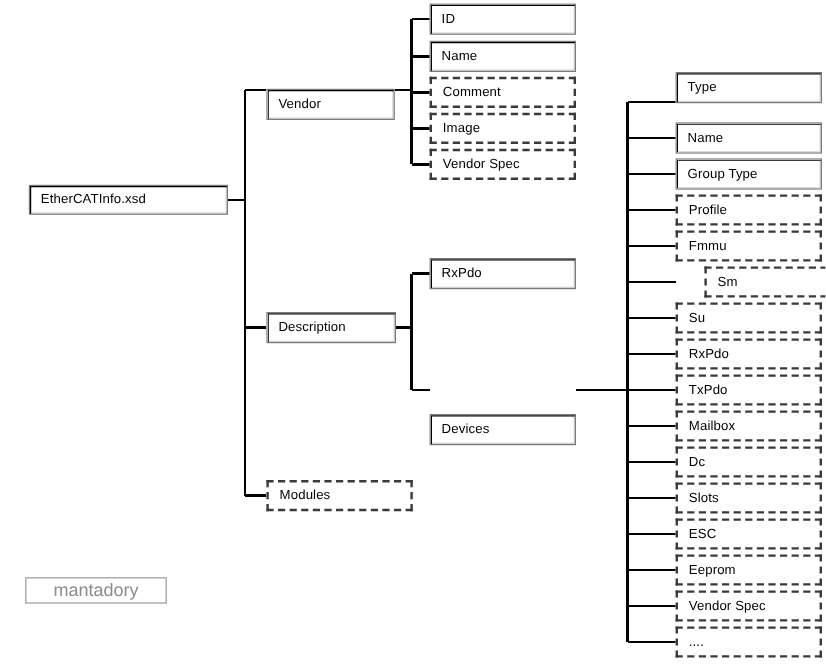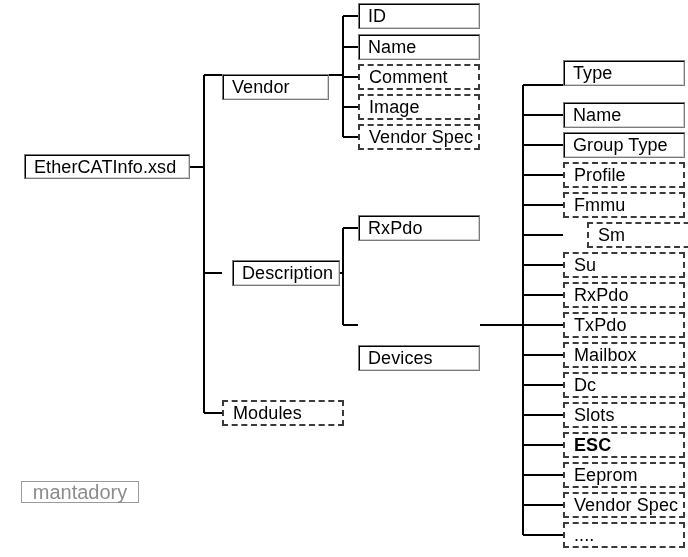--- a/index.html
+++ b/index.html
@@ -24,41 +24,41 @@
     width: 688px;
     height: 557px;
     pointer-events: none;
   }
   .node {
     position: absolute;
     box-sizing: border-box;
     background: #ffffff;
     display: flex;
     align-items: center;
-    font-size: 18px;
+    font-size: 11px;
     line-height: 1;
     color: #000000;
     padding-left: 9px;
     letter-spacing: 0.1px;
   }
   .node.mandatory {
     border: 1px solid #7a7a7a;
     box-shadow: inset 1px 1px 0 0 #000000, inset -1px -1px 0 0 #d0d0d0;
   }
   .node.optional {
     border: 2px dashed #3a3a3a;
   }
   .legend-box {
     position: absolute;
     box-sizing: border-box;
     background: #ffffff;
     display: flex;
     align-items: center;
     justify-content: center;
-    font-size: 20px;
+    font-size: 15px;
     color: #8c8c8c;
     line-height: 1;
   }
   .legend-box.mandatory {
     border: 1px solid #9a9a9a;
   }
   .legend-box.optional {
     border: 1px dashed #9a9a9a;
   }
 </style>
@@ -102,42 +102,42 @@
         <line x1="523" y1="445" x2="563" y2="445"></line>
         <line x1="523" y1="475" x2="563" y2="475"></line>
         <line x1="523" y1="505" x2="563" y2="505"></line>
         <line x1="523" y1="535" x2="563" y2="535"></line>
       </g>
   </svg>
 
   <div id="nodes-layer">
       <div class="node mandatory" style="left: 24px; top: 154px; width: 166px; height: 25px;">EtherCATInfo.xsd</div>
       <div class="node mandatory" style="left: 222px; top: 74px; width: 107px; height: 26px;">Vendor</div>
-      <div class="node mandatory" style="left: 232px; top: 260px; width: 108px; height: 26px;">Description</div>
+      <div class="node mandatory" style="left: 222px; top: 260px; width: 108px; height: 26px;">Description</div>
       <div class="node optional" style="left: 222px; top: 400px; width: 122px; height: 26px;">Modules</div>
       <div class="node mandatory" style="left: 358px; top: 3px; width: 122px; height: 26px;">ID</div>
       <div class="node mandatory" style="left: 358px; top: 34px; width: 122px; height: 26px;">Name</div>
       <div class="node optional" style="left: 358px; top: 64px; width: 122px; height: 26px;">Comment</div>
       <div class="node optional" style="left: 358px; top: 94px; width: 122px; height: 26px;">Image</div>
       <div class="node optional" style="left: 358px; top: 124px; width: 122px; height: 26px;">Vendor Spec</div>
       <div class="node mandatory" style="left: 358px; top: 215px; width: 122px; height: 26px;">RxPdo</div>
       <div class="node mandatory" style="left: 358px; top: 312px; width: 122px; height: 26px; margin-top: 33px;">Devices</div>
       <div class="node mandatory" style="left: 563px; top: 60px; width: 122px; height: 26px;">Type</div>
       <div class="node mandatory" style="left: 563px; top: 102px; width: 122px; height: 26px;">Name</div>
       <div class="node mandatory" style="left: 563px; top: 132px; width: 122px; height: 26px;">Group Type</div>
       <div class="node optional" style="left: 563px; top: 162px; width: 122px; height: 26px;">Profile</div>
       <div class="node optional" style="left: 563px; top: 192px; width: 122px; height: 26px;">Fmmu</div>
       <div class="node optional" style="left: 587px; top: 222px; width: 122px; height: 26px;">Sm</div>
       <div class="node optional" style="left: 563px; top: 252px; width: 122px; height: 26px; text-align: center;">Su</div>
       <div class="node optional" style="left: 563px; top: 282px; width: 122px; height: 26px;">RxPdo</div>
       <div class="node optional" style="left: 563px; top: 312px; width: 122px; height: 26px;">TxPdo</div>
       <div class="node optional" style="left: 563px; top: 342px; width: 122px; height: 26px;">Mailbox</div>
       <div class="node optional" style="left: 563px; top: 372px; width: 122px; height: 26px;">Dc</div>
       <div class="node optional" style="left: 563px; top: 402px; width: 122px; height: 26px;">Slots</div>
-      <div class="node optional" style="left: 563px; top: 432px; width: 122px; height: 26px; font-weight: bold;">ESC</div>
+      <div class="node optional" style="left: 563px; top: 432px; width: 122px; height: 26px;">ESC</div>
       <div class="node optional" style="left: 563px; top: 462px; width: 122px; height: 26px;">Eeprom</div>
       <div class="node optional" style="left: 563px; top: 492px; width: 122px; height: 26px;">Vendor Spec</div>
       <div class="node optional" style="left: 563px; top: 522px; width: 122px; height: 26px;">....</div>
     </div>
 
   <div class="legend-box mandatory" id="legend-mandatory" style="left: 21px; top: 481px; width: 118px; height: 22px;">mantadory</div>
 
 </div>
 
 </body></html>

